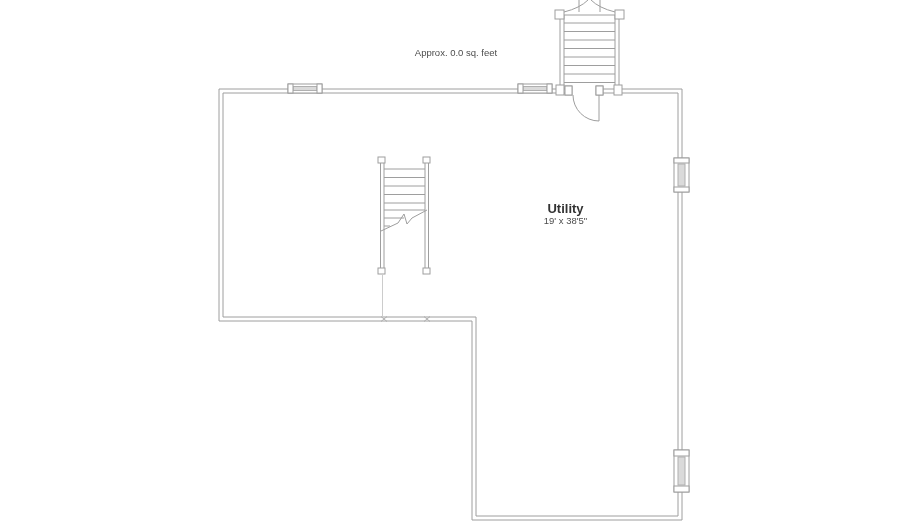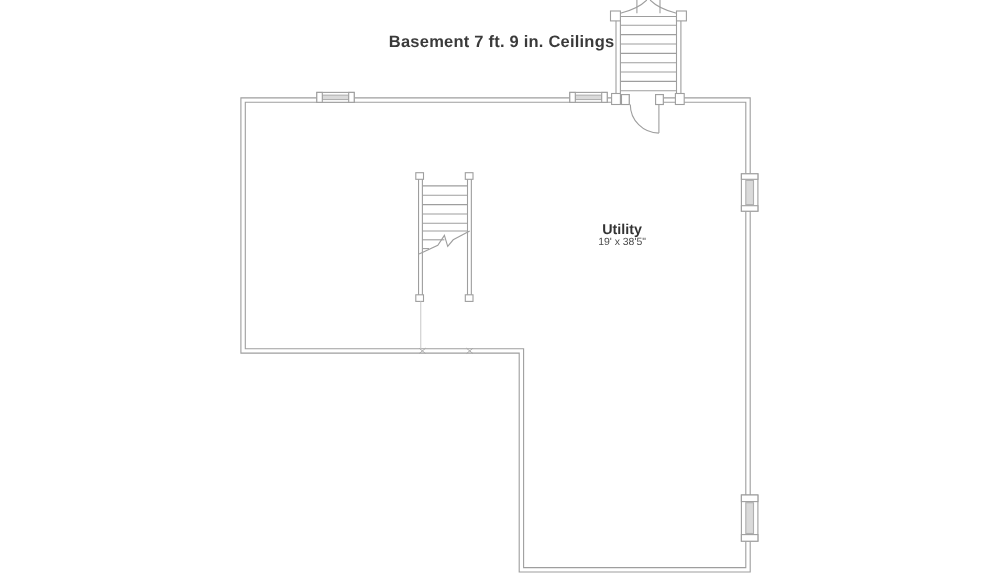--- a/index.html
+++ b/index.html
@@ -131,17 +131,17 @@
           <line x1="381" y1="316.5" x2="387" y2="321.5"></line>
           <line x1="387" y1="316.5" x2="381" y2="321.5"></line>
           <line x1="424" y1="316.5" x2="430" y2="321.5"></line>
           <line x1="430" y1="316.5" x2="424" y2="321.5"></line>
         </g>
       </g>
 
     </g>
   </svg>
 
-  <div class="label plan-title">Basement 7 ft. 9 in. Ceilings</div>
+  <div class="label plan-subtitle">Approx. 0.0 sq. feet</div>
   <div class="label room-name">Utility</div>
   <div class="label room-dims">19' x 38'5"</div>
 
 </div>
 
 </body></html>

